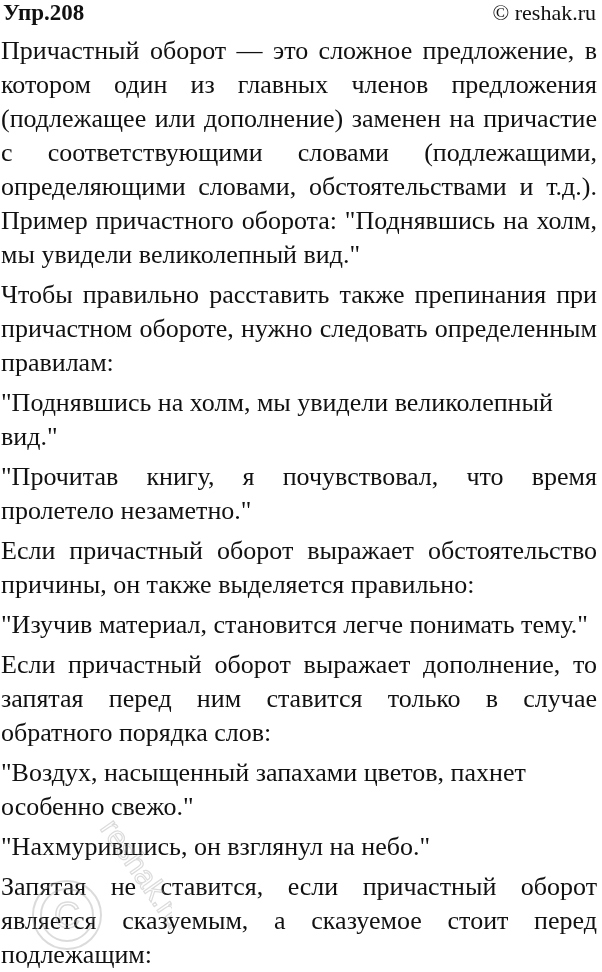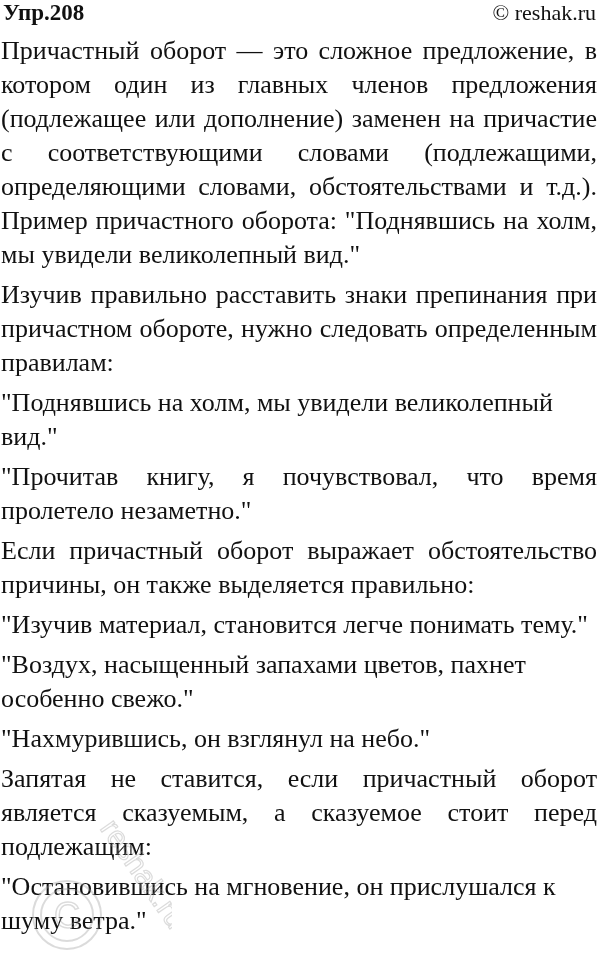--- a/index.html
+++ b/index.html
@@ -33,25 +33,26 @@
 </head>
 <body>
 
 <div class="header">
   <div class="title">Упр.208</div>
   <div class="brand">© reshak.ru</div>
 </div>
 
 <div class="content">
   <p class="para">Причастный оборот — это сложное предложение, в котором один из главных членов предложения (подлежащее или дополнение) заменен на причастие с соответствующими словами (подлежащими, определяющими словами, обстоятельствами и т.д.). Пример причастного оборота: "Поднявшись на холм, мы увидели великолепный вид."</p>
-  <p class="para">Изучив правильно расставить знаки препинания при причастном обороте, нужно следовать определенным правилам:</p>
+  <p class="para">Чтобы правильно расставить также препинания при причастном обороте, нужно следовать определенным правилам:</p>
   <p class="para left">"Поднявшись на холм, мы увидели великолепный вид."</p>
   <p class="para">"Прочитав книгу, я почувствовал, что время пролетело незаметно."</p>
   <p class="para">Если причастный оборот выражает обстоятельство причины, он также выделяется правильно:</p>
   <p class="para left">"Изучив материал, становится легче понимать тему."</p>
+  <p class="para">Если причастный оборот выражает дополнение, то запятая перед ним ставится только в случае обратного порядка слов:</p>
   <p class="para left">"Воздух, насыщенный запахами цветов, пахнет особенно свежо."</p>
   <p class="para left">"Нахмурившись, он взглянул на небо."</p>
   <p class="para">Запятая не ставится, если причастный оборот является сказуемым, а сказуемое стоит перед подлежащим:</p>
   <p class="para left">"Остановившись на мгновение, он прислушался к шуму ветра."</p>
 </div>
 
 <div class="watermark">
   <svg width="150" height="150" viewBox="0 0 150 150">
     <circle cx="45" cy="95" r="34" fill="none" stroke="#9a9a9a" stroke-width="2"></circle>
     <circle cx="45" cy="95" r="26" fill="none" stroke="#9a9a9a" stroke-width="2"></circle>

